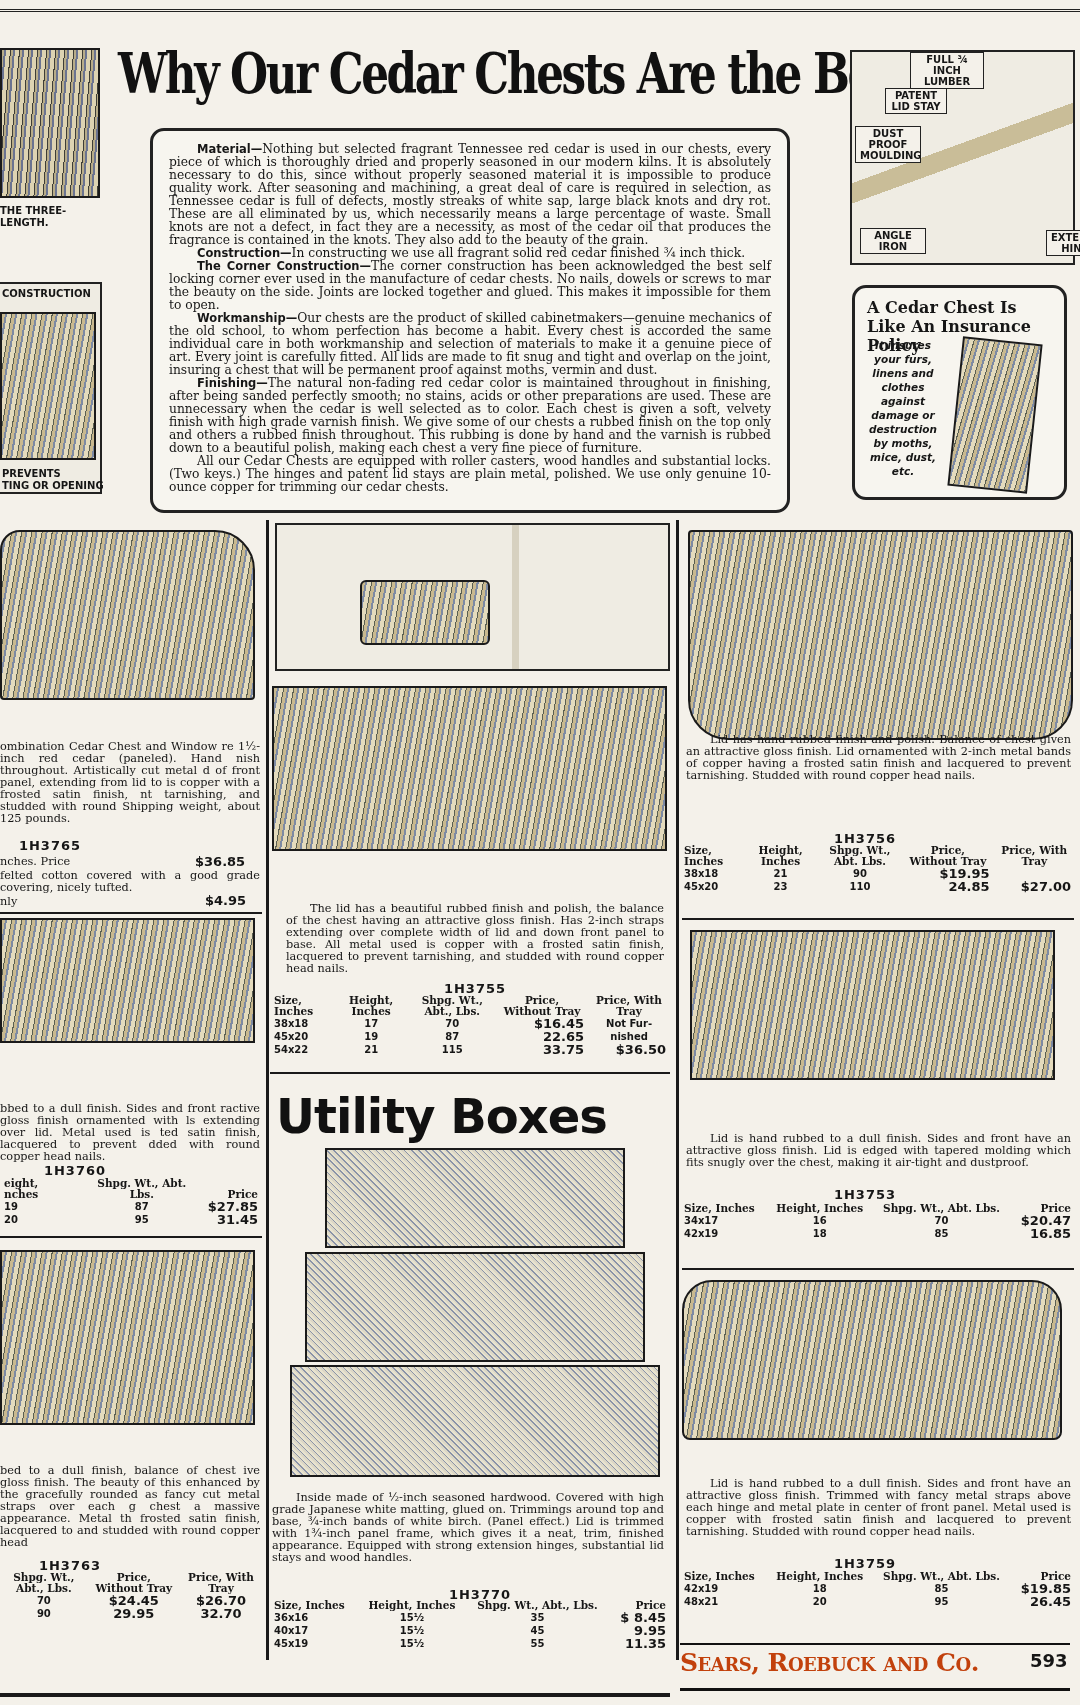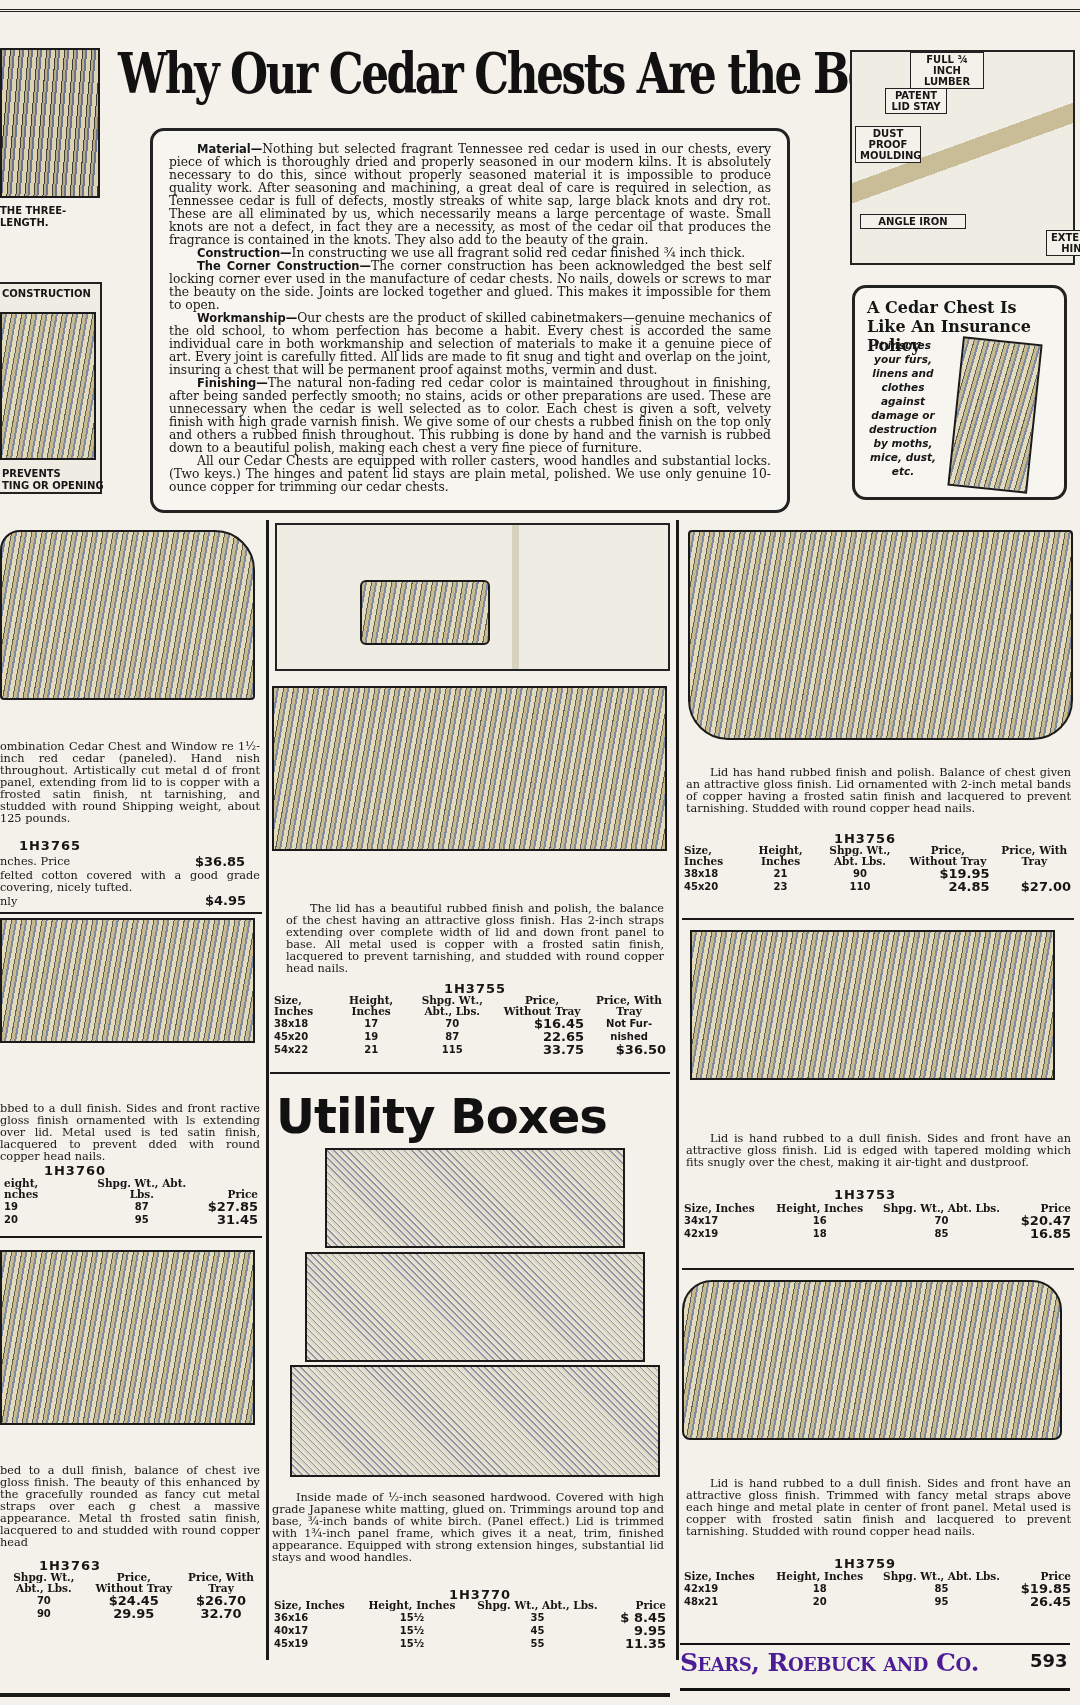--- a/index.html
+++ b/index.html
@@ -21,21 +21,21 @@
   .desc { position: absolute; font-size: 11.3px; line-height: 12px; text-align: justify; }
   .desc.indent { text-indent: 24px; }
   .catno { position: absolute; font-family: "DejaVu Sans", sans-serif; font-weight: bold; font-size: 13px; text-align: center; letter-spacing: 1px; }
   table.spec { position: absolute; border-collapse: collapse; font-family: "DejaVu Sans", sans-serif; font-size: 10px; }
   table.spec th { font-family: "DejaVu Serif", serif; font-weight: bold; font-size: 10.5px; line-height: 11px; vertical-align: bottom; text-align: center; padding: 0 4px; }
   table.spec td { font-weight: bold; font-size: 10px; line-height: 11px; text-align: center; padding: 0 4px; }
   table.spec td.price { font-size: 13px; line-height: 13px; text-align: right; }
   .vrule { position: absolute; background: #1a1a1a; width: 3px; }
   .hrule { position: absolute; background: #1a1a1a; height: 3px; }
   .utility-title { position: absolute; left: 276px; top: 1088px; font-family: "DejaVu Sans", sans-serif; font-weight: bold; font-size: 48px; letter-spacing: -1px; color: #111; }
-  .footer-brand { position: absolute; left: 680px; top: 1648px; font-family: "DejaVu Serif", serif; font-weight: bold; font-size: 25px; font-variant: small-caps; color: #4c1d95; letter-spacing: -0.5px; }
+  .footer-brand { position: absolute; left: 680px; top: 1648px; font-family: "DejaVu Serif", serif; font-weight: bold; font-size: 25px; font-variant: small-caps; color: #c2410c; letter-spacing: -0.5px; }
   .page-num { position: absolute; left: 1030px; top: 1650px; font-family: "DejaVu Sans", sans-serif; font-weight: bold; font-size: 18px; }
   .footer-rule { position: absolute; left: 680px; top: 1643px; width: 390px; height: 2px; background: #111; }
   .footer-rule2 { position: absolute; left: 680px; top: 1688px; width: 390px; height: 3px; background: #111; }
   .sketch { position: absolute; border: 2px solid #222; background: #efece3; }
 </style>
 </head>
 <body>
 
 <div class="page">
 
@@ -58,21 +58,21 @@
     <p><b>The Corner Construction—</b><span>The corner construction has been acknowledged the best self locking corner ever used in the manufacture of cedar chests. No nails, dowels or screws to mar the beauty on the side. Joints are locked together and glued. This makes it impossible for them to open.</span></p>
     <p><b>Workmanship—</b><span>Our chests are the product of skilled cabinetmakers—genuine mechanics of the old school, to whom perfection has become a habit. Every chest is accorded the same individual care in both workmanship and selection of materials to make it a genuine piece of art. Every joint is carefully fitted. All lids are made to fit snug and tight and overlap on the joint, insuring a chest that will be permanent proof against moths, vermin and dust.</span></p>
     <p><b>Finishing—</b><span>The natural non-fading red cedar color is maintained throughout in finishing, after being sanded perfectly smooth; no stains, acids or other preparations are used. These are unnecessary when the cedar is well selected as to color. Each chest is given a soft, velvety finish with high grade varnish finish. We give some of our chests a rubbed finish on the top only and others a rubbed finish throughout. This rubbing is done by hand and the varnish is rubbed down to a beautiful polish, making each chest a very fine piece of furniture.</span></p>
     <p><span>All our Cedar Chests are equipped with roller casters, wood handles and substantial locks. (Two keys.) The hinges and patent lid stays are plain metal, polished. We use only genuine 10-ounce copper for trimming our cedar chests.</span></p>
   </div>
 
   <div class="sketch" style="left:850px;top:50px;width:225px;height:215px;background:linear-gradient(160deg,#efece3 0 45%,#c9bd98 45% 52%,#efece3 52%);"></div>
   <div class="callout" style="left:910px;top:52px;width:74px;">FULL ¾ INCH LUMBER</div>
   <div class="callout" style="left:885px;top:88px;width:62px;">PATENT LID STAY</div>
   <div class="callout" style="left:855px;top:126px;width:66px;">DUST PROOF MOULDING</div>
-  <div class="callout" style="left:860px;top:214px;width:106px;">ANGLE IRON</div>
+  <div class="callout" style="left:860px;top:228px;width:66px;">ANGLE IRON</div>
   <div class="callout" style="left:1046px;top:230px;width:66px;">EXTENSION HINGE</div>
 
   <div class="panel insurance">
     <div class="ins-title">A Cedar Chest Is Like An Insurance Policy</div>
     <div class="ins-text">It insures your furs, linens and clothes against damage or destruction by moths, mice, dust, etc.</div>
     <div class="illus" style="left:100px;top:52px;width:80px;height:150px;transform:rotate(6deg);"></div>
   </div>
 
   <div class="vrule" style="left:266px;top:520px;height:1140px;"></div>
   <div class="vrule" style="left:676px;top:520px;height:1140px;"></div>
@@ -203,21 +203,21 @@
     <tr>
           <td style="text-align:left;">45x19</td>
           <td>15½</td>
           <td>55</td>
           <td class="price">11.35</td>
         </tr>
   </tbody>
     </table>
 
   <div class="illus" style="left:688px;top:530px;width:385px;height:210px;border-radius:4px 4px 40px 40px;"></div>
-  <div class="desc indent" style="left:686px;top:767px;width:385px;">Lid has hand rubbed finish and polish. Balance of chest given an attractive gloss finish. Lid ornamented with 2-inch metal bands of copper having a frosted satin finish and lacquered to prevent tarnishing. Studded with round copper head nails.</div>
+  <div class="desc indent" style="left:686px;top:734px;width:385px;">Lid has hand rubbed finish and polish. Balance of chest given an attractive gloss finish. Lid ornamented with 2-inch metal bands of copper having a frosted satin finish and lacquered to prevent tarnishing. Studded with round copper head nails.</div>
   <div class="catno" style="left:810px;top:831px;width:110px;">1H3756</div>
   <table class="spec" style="left:680px;top:845px;width:395px;">
     <tbody>
         <tr>
       <th style="text-align:left;">Size, Inches</th>
       <th>Height, Inches</th>
       <th>Shpg. Wt., Abt. Lbs.</th>
       <th>Price, Without Tray</th>
       <th>Price, With Tray</th>
     </tr>

